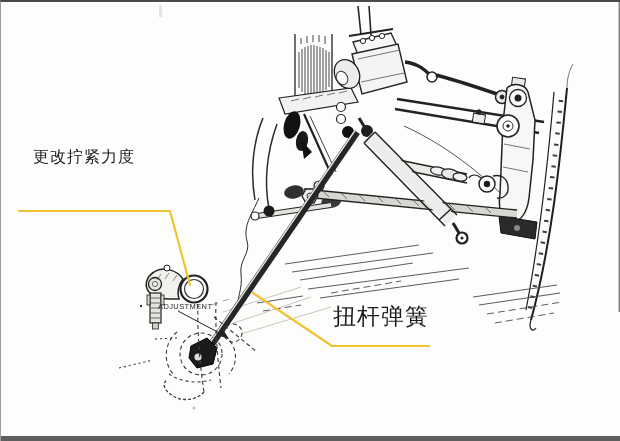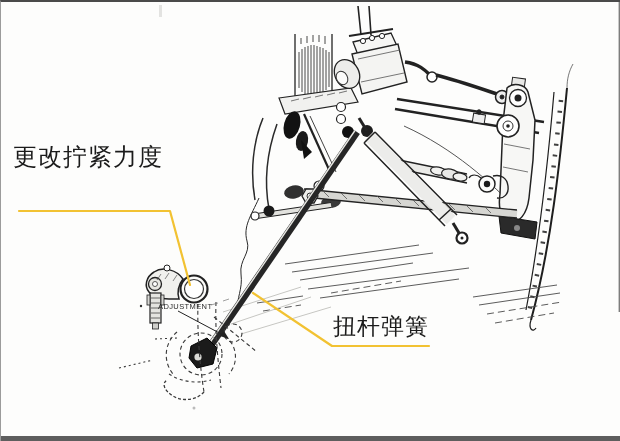--- a/index.html
+++ b/index.html
@@ -6,22 +6,22 @@
   #page{
     position:relative;width:620px;height:441px;background:#fdfdfc;
     overflow:hidden;font-family:"Liberation Sans","DejaVu Sans",sans-serif;
     border-top:2px solid #4a4a4a;border-left:1px solid #9b9b9b;box-sizing:border-box;
   }
   #figure-svg{position:absolute;left:0;top:0;}
   .cn-label{
     position:absolute;color:#1b1b1b;letter-spacing:1px;font-weight:500;
     white-space:nowrap;line-height:32px;
   }
-  #label-adjust{left:12px;top:139px;font-size:24px;}
-  #label-torsion{left:332px;top:308px;font-size:23px;}
+  #label-adjust{left:32px;top:139px;font-size:16px;}
+  #label-torsion{left:332px;top:298px;font-size:23px;}
   #bottom-bar{
     position:absolute;left:0;right:0;bottom:0;height:5px;background:#5e5e5e;
   }
 </style>
 </head>
 <body>
 
 <div id="page">
 
   <svg id="figure-svg" width="620" height="441" viewBox="0 0 620 441">

